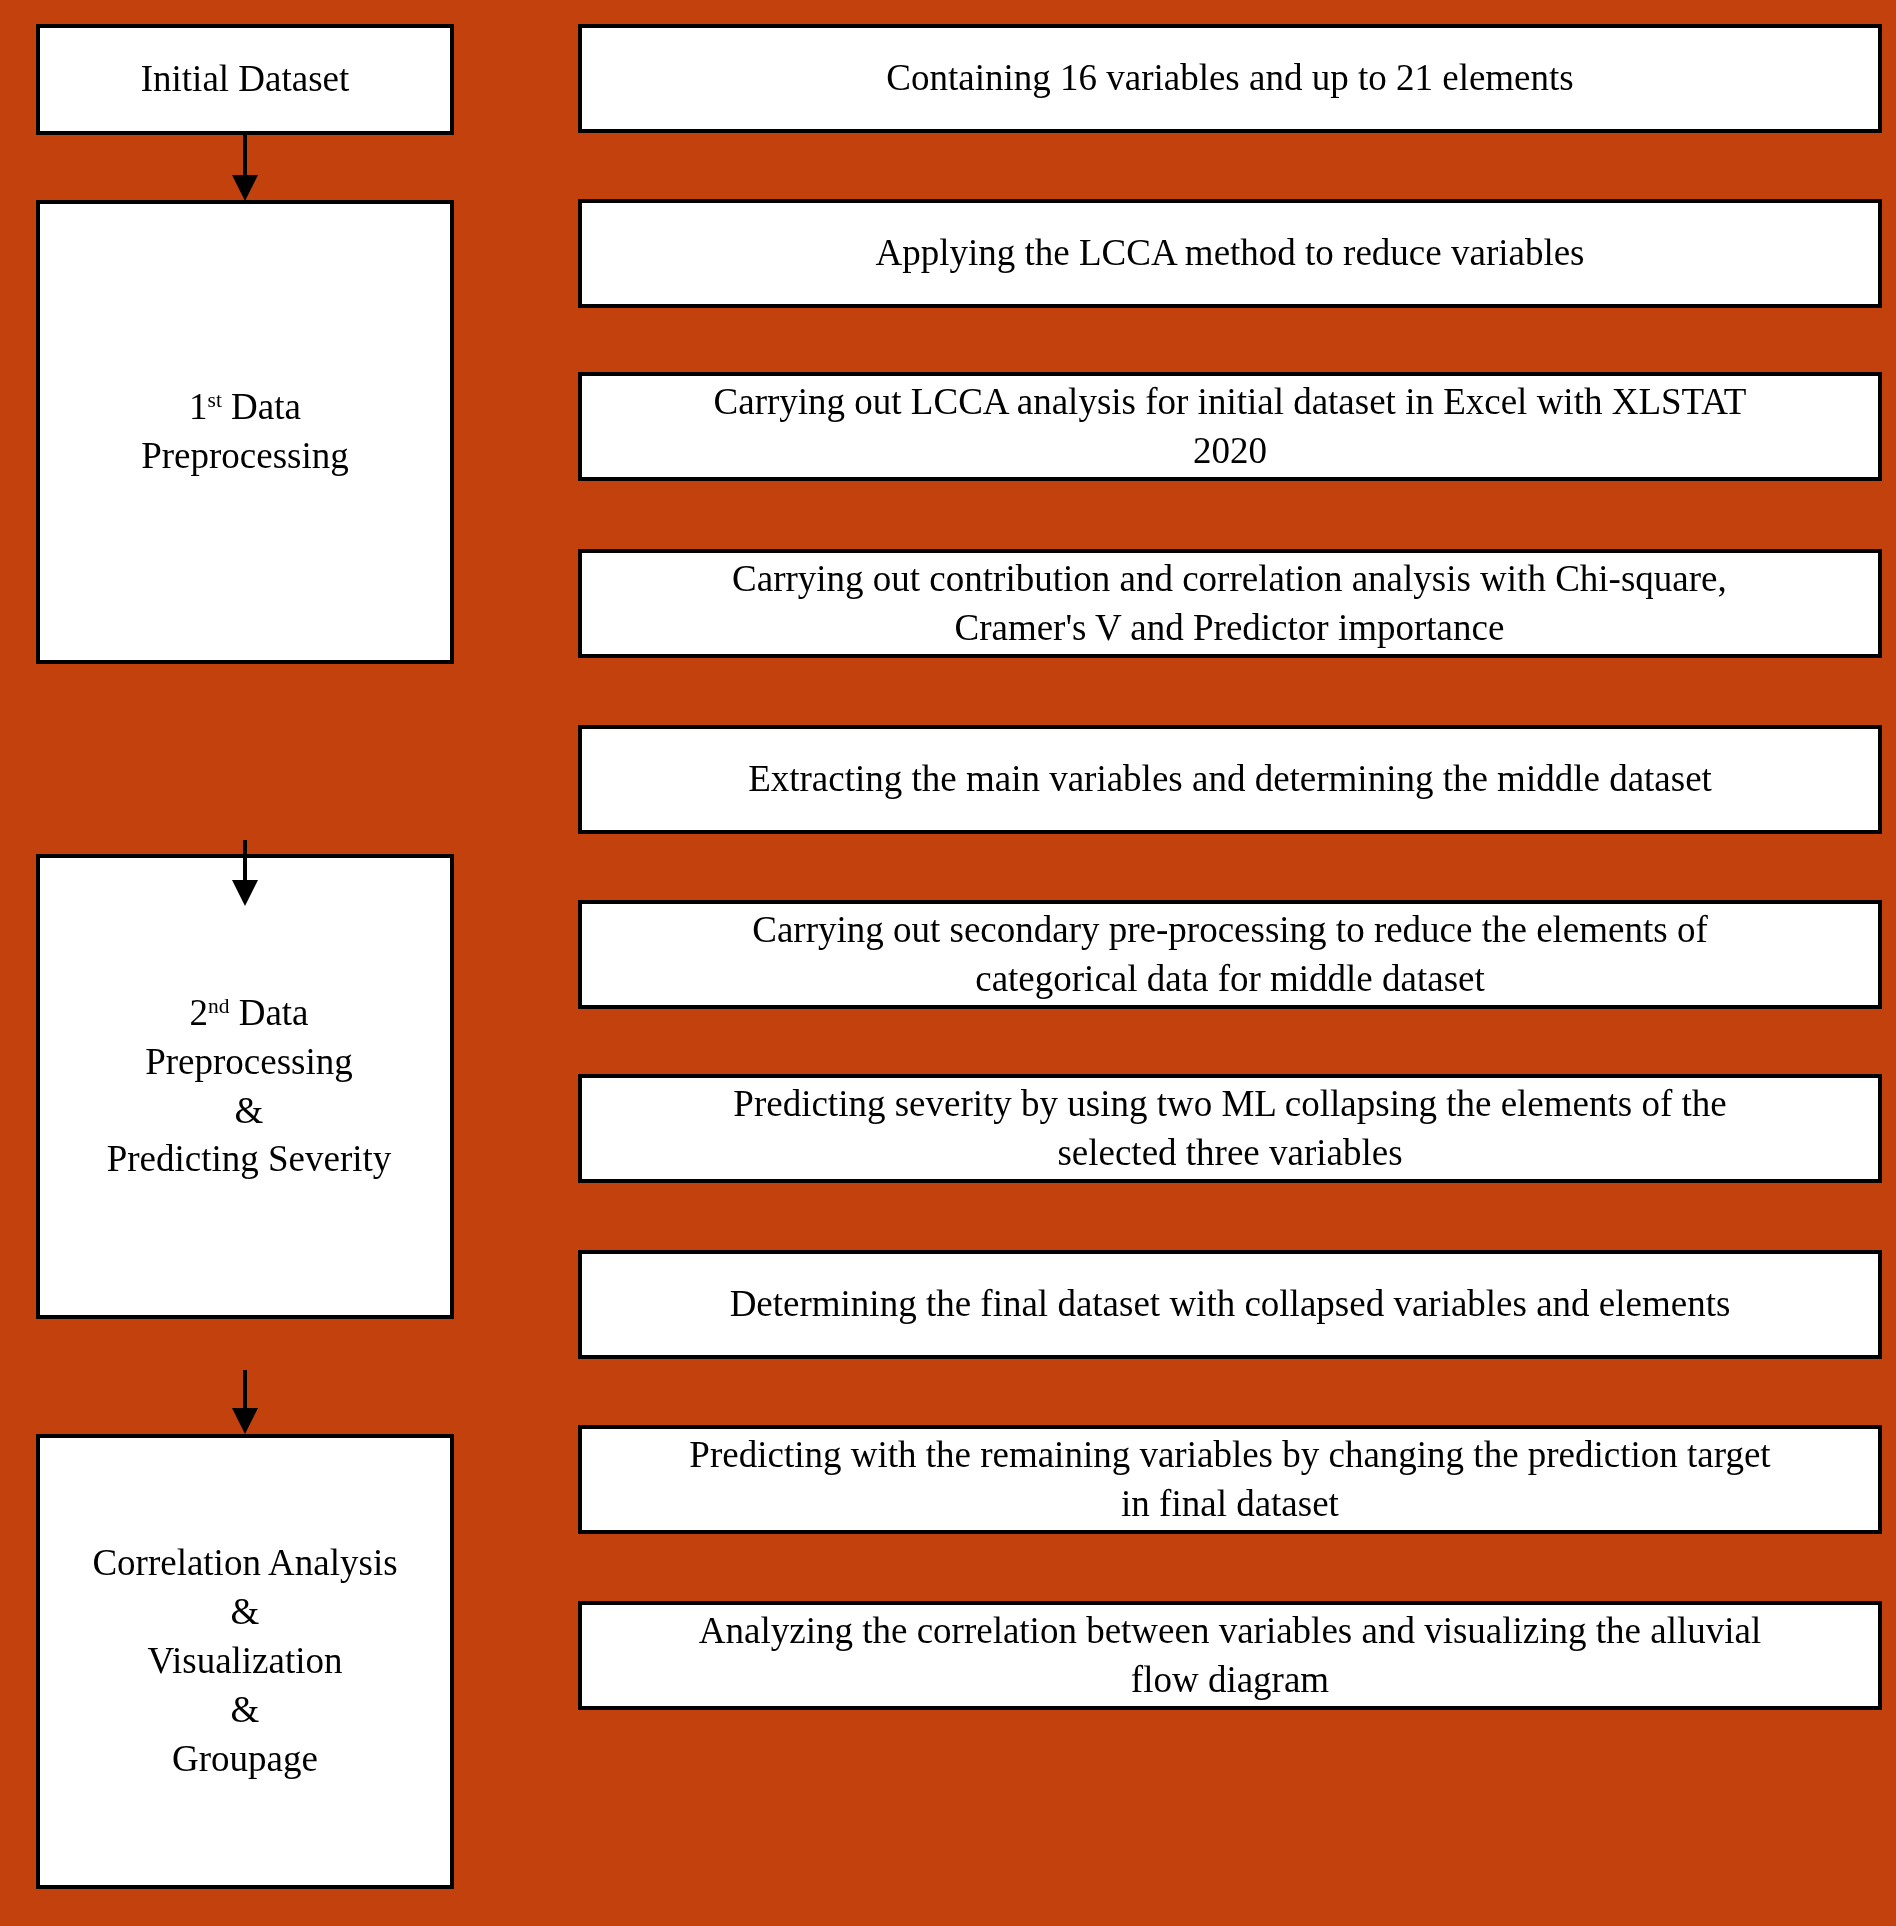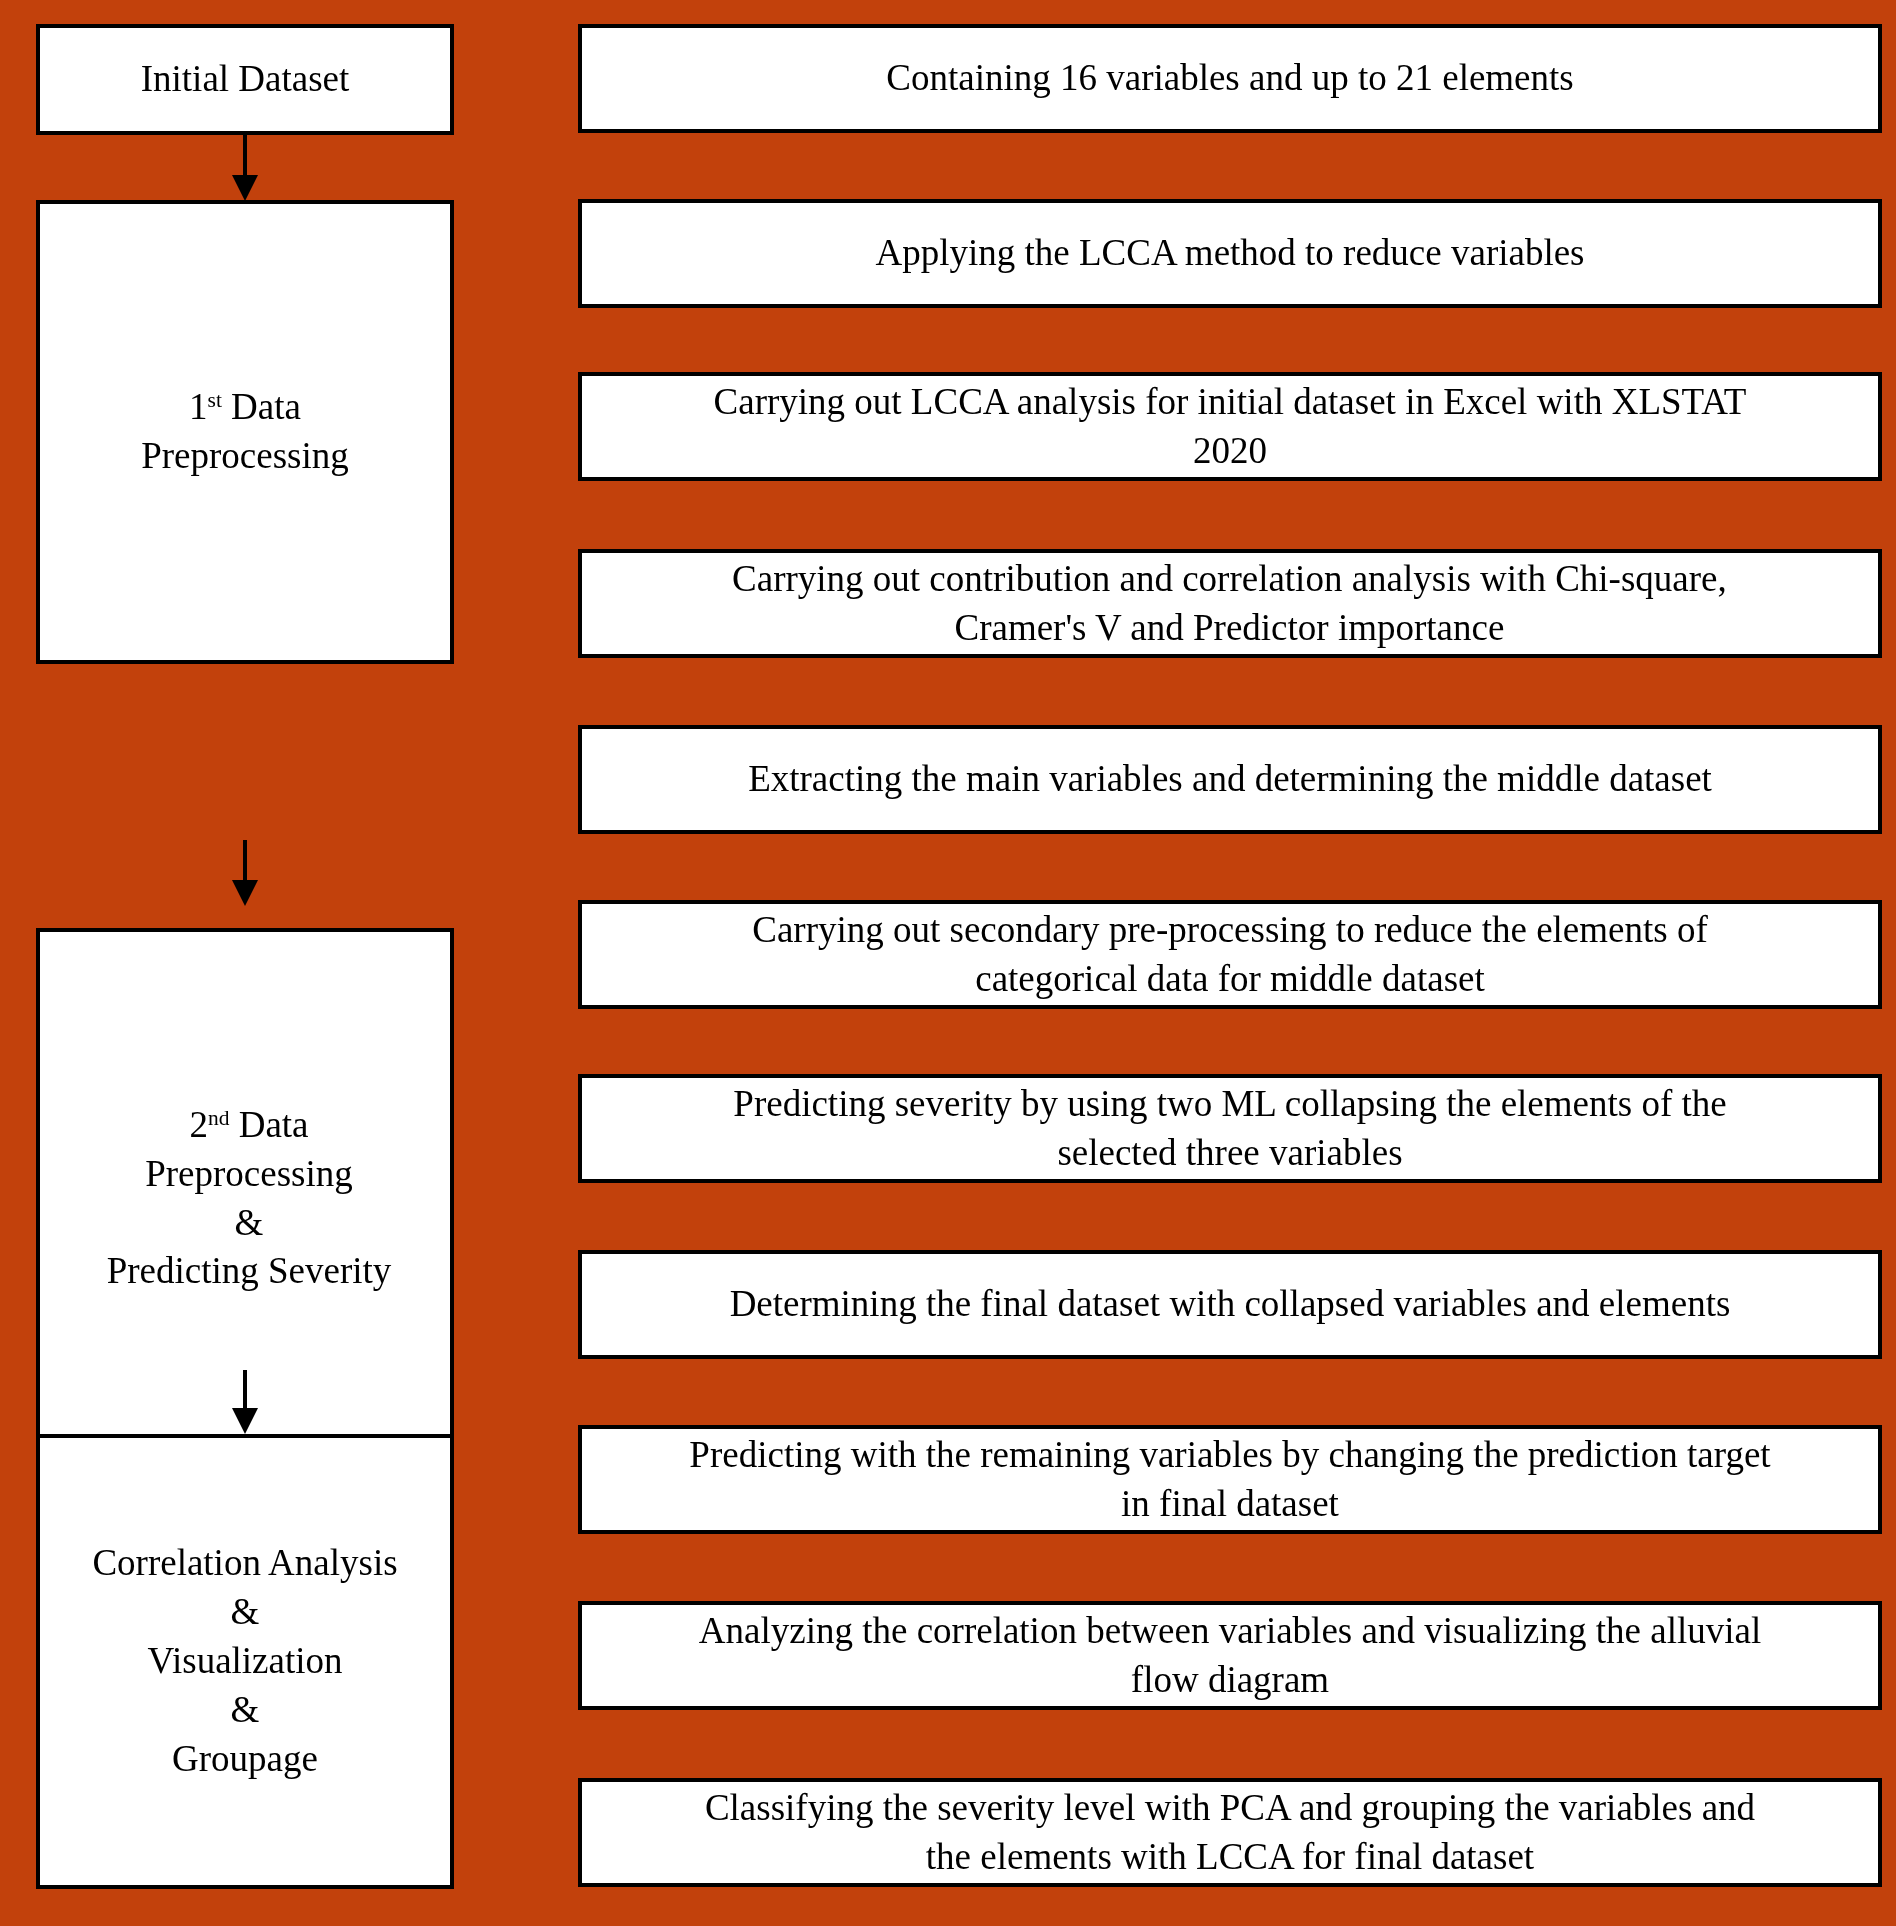--- a/index.html
+++ b/index.html
@@ -28,21 +28,21 @@
     justify-content: center;
     text-align: center;
     font-size: 37px;
     line-height: 1.32;
   }
 
   
   .lbox { left: 36px; width: 418px; }
   .l1 { top: 23.5px;   height: 111px; }
   .l2 { top: 200px;  height: 464px; }
-  .l3 { top: 928px; height: 541px; padding-left: 8px; }
+  .l3 { top: 854px; height: 465px; padding-left: 8px; }
   .l4 { top: 1434px; height: 455px; }
 
   .lbox .line { display: block; }
 
   sup.ord {
     font-size: 58%;
     line-height: 0;
     vertical-align: 0.55em;
   }
 
@@ -161,19 +161,15 @@
     <div class="step-text">Determining the final dataset with collapsed variables and elements</div>
   </div>
   <div class="box rbox r9">
     <div class="step-text">Predicting with the remaining variables by changing the prediction target
 in final dataset</div>
   </div>
   <div class="box rbox r10">
     <div class="step-text">Analyzing the correlation between variables and visualizing the alluvial
 flow diagram</div>
   </div>
-  <div class="box rbox r11">
-    <div class="step-text">Classifying the severity level with PCA and grouping the variables and
-the elements with LCCA for final dataset</div>
-  </div>
 
 </div>
 
 
 </body></html>

